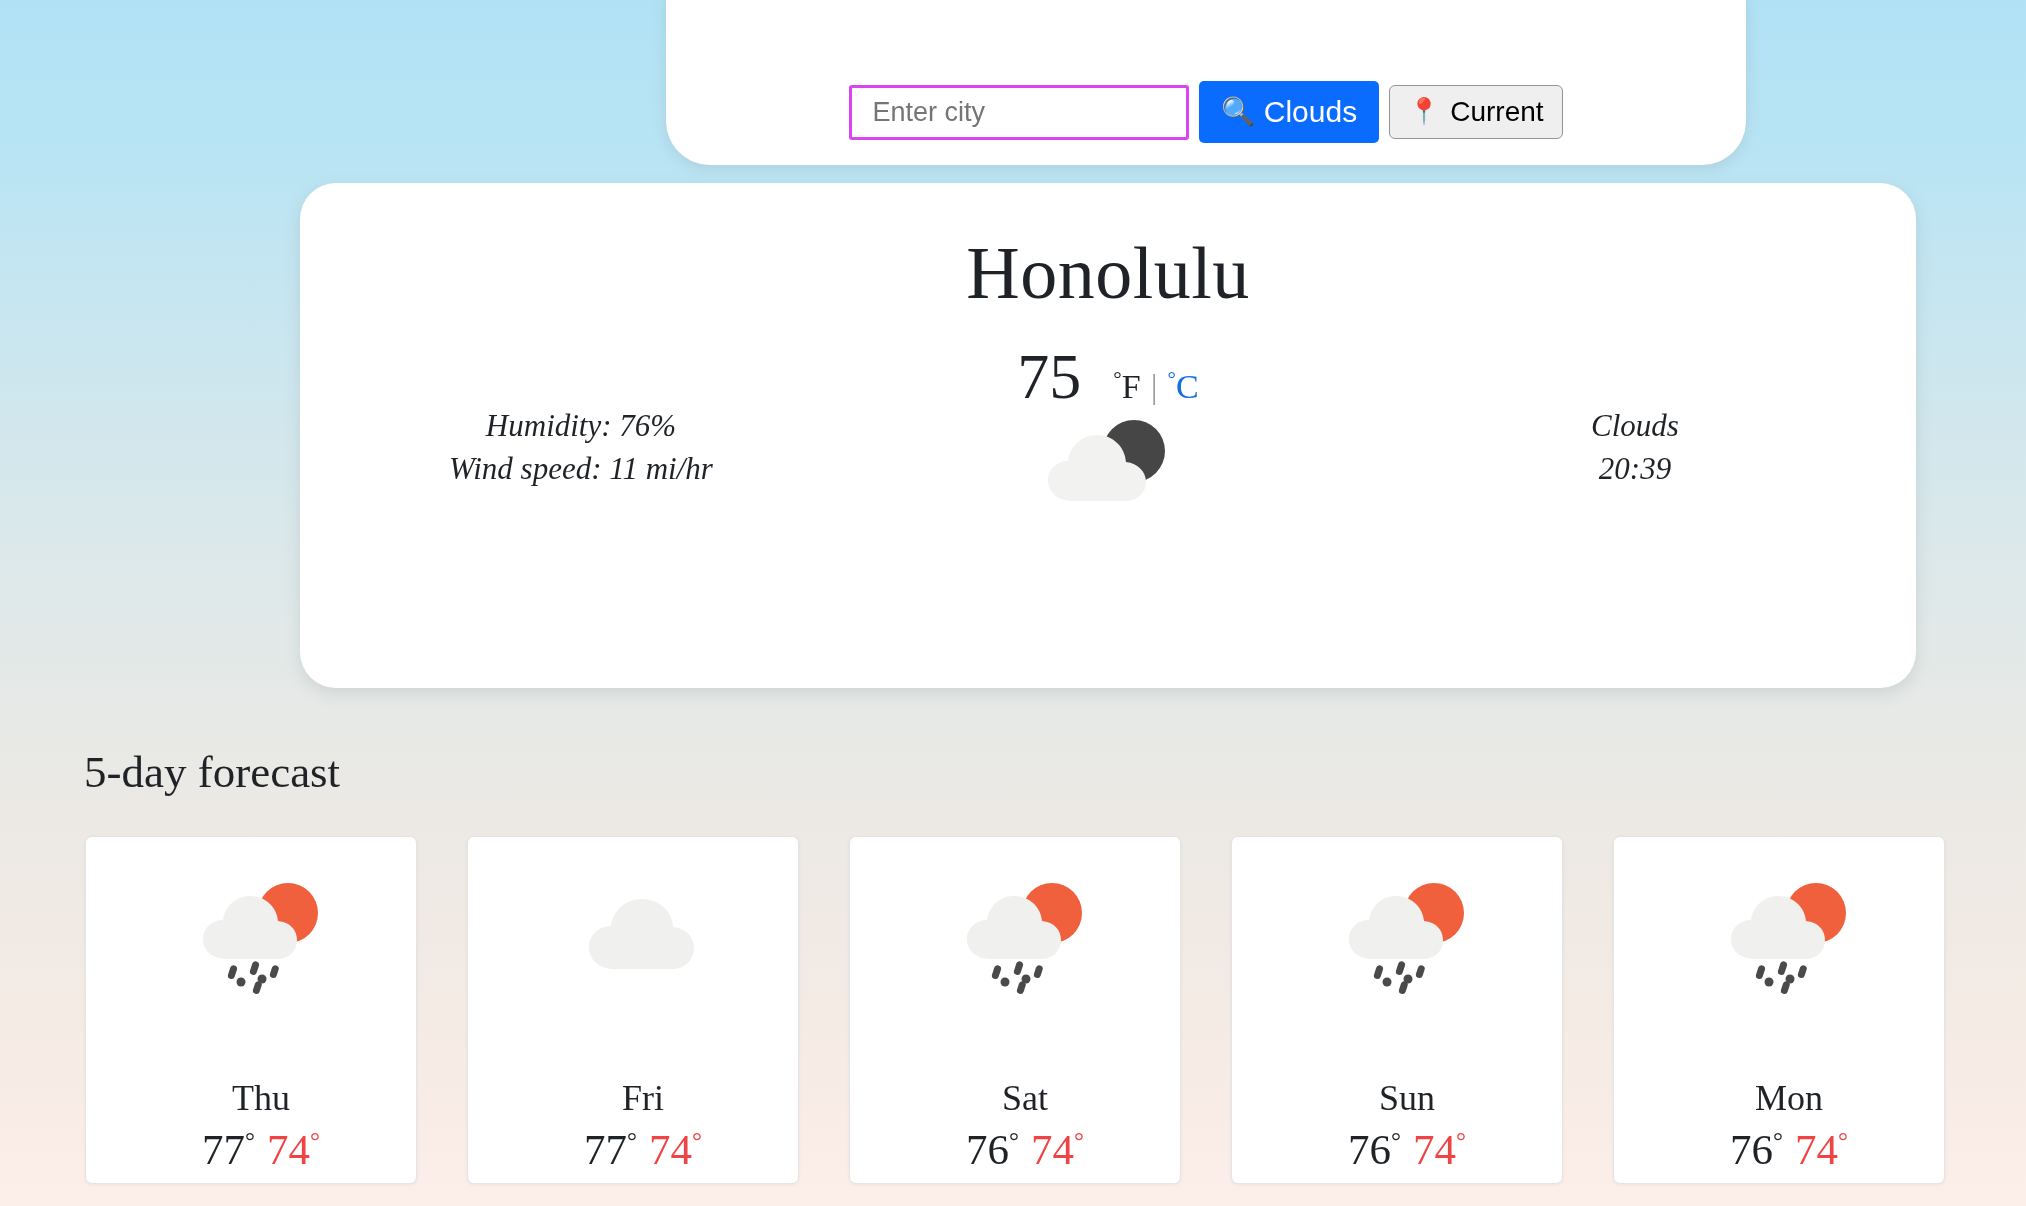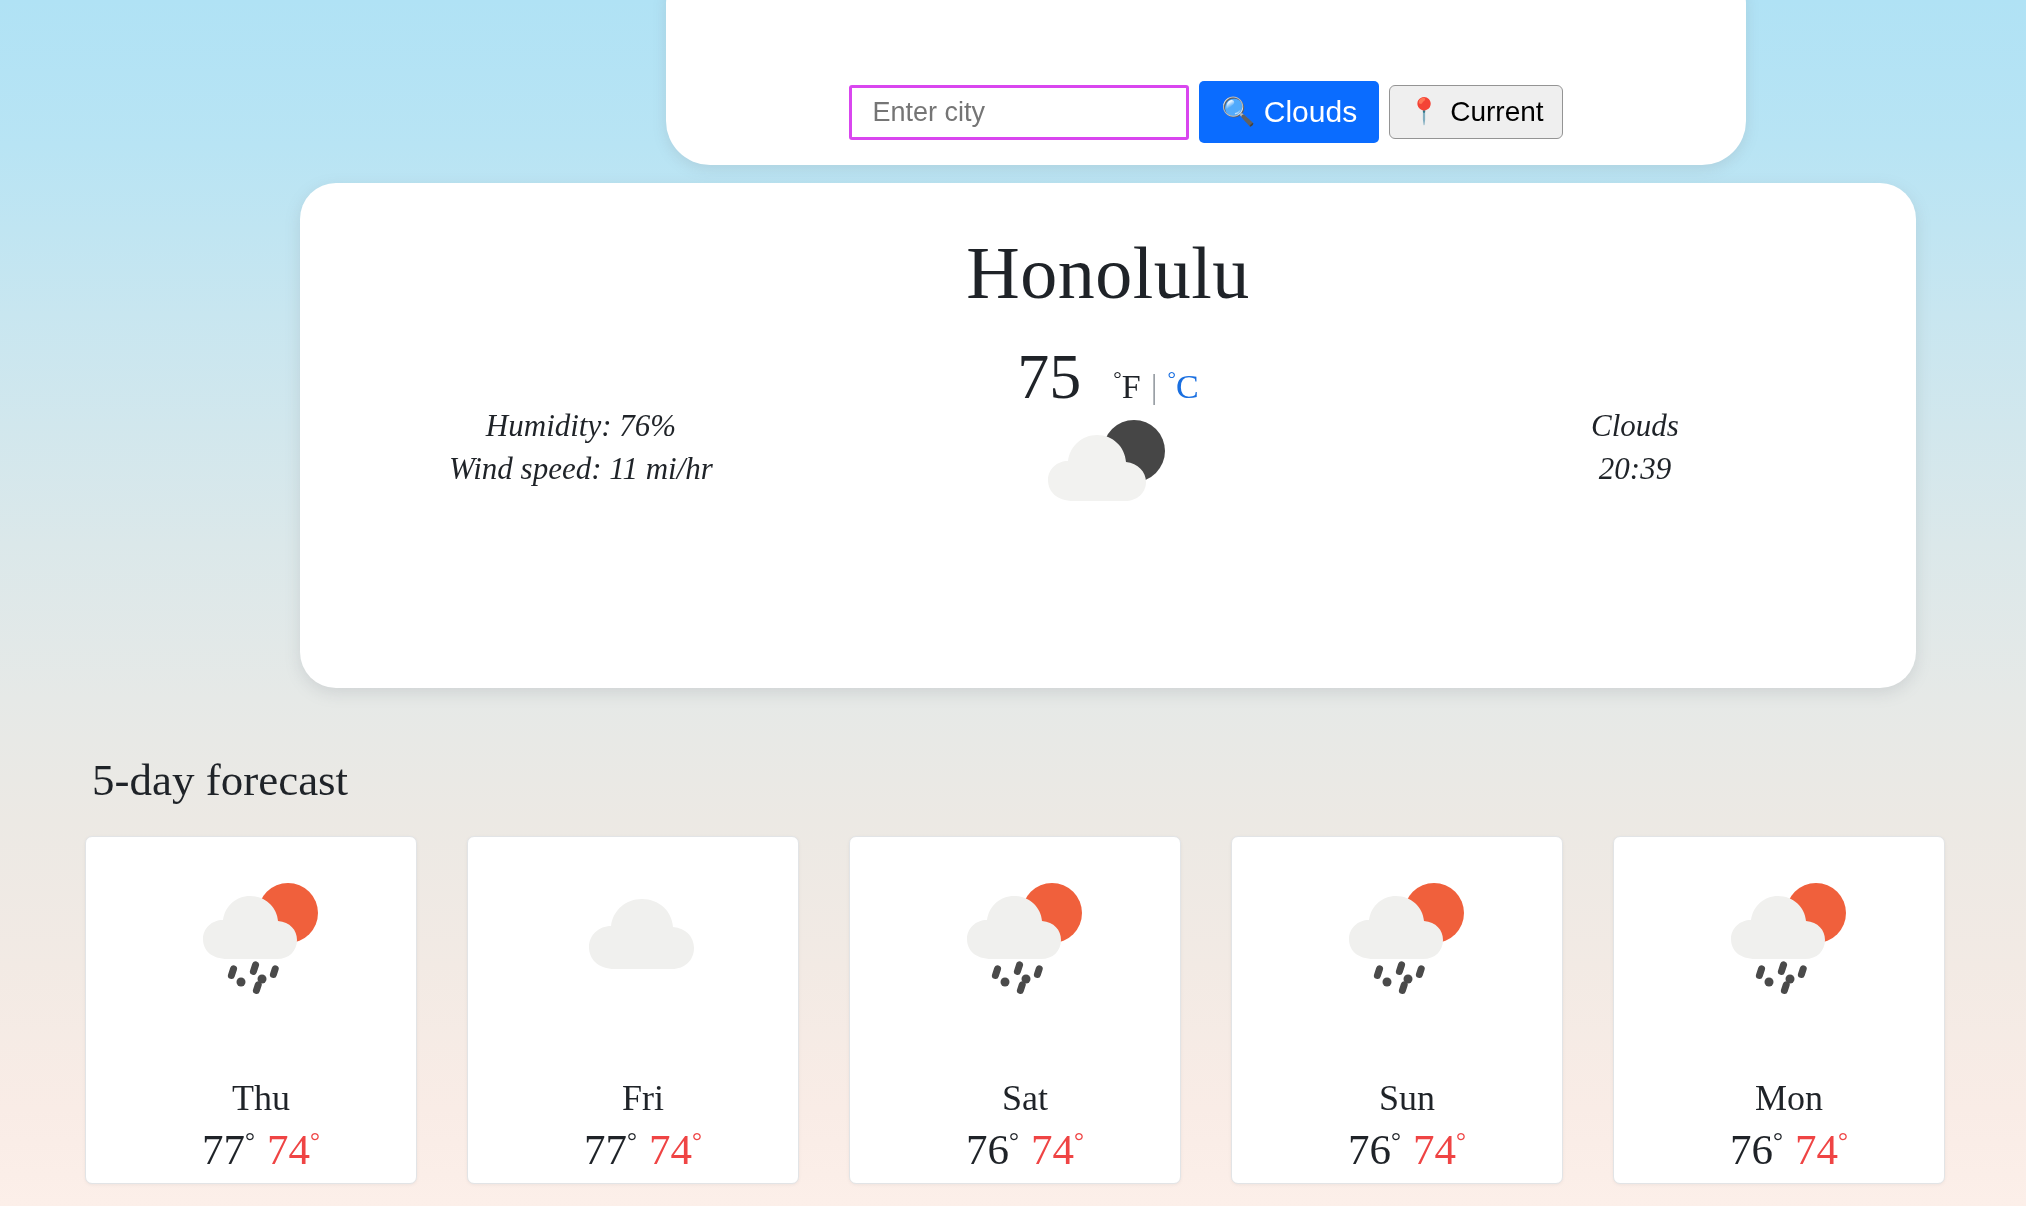--- a/index.html
+++ b/index.html
@@ -147,21 +147,21 @@
 
   
   .icon-svg { display: block; }
 
   
   .forecast-title {
     position: absolute;
     left: 80px;
     top: 742px;
     font-size: 45px;
-    margin: 12px;
+    margin: 4px;
     font-weight: 400;
   }
   .forecast-grid {
     position: absolute;
     left: 85px;
     top: 836px;
     width: 1870px;
     display: flex;
     gap: 50px;
   }

